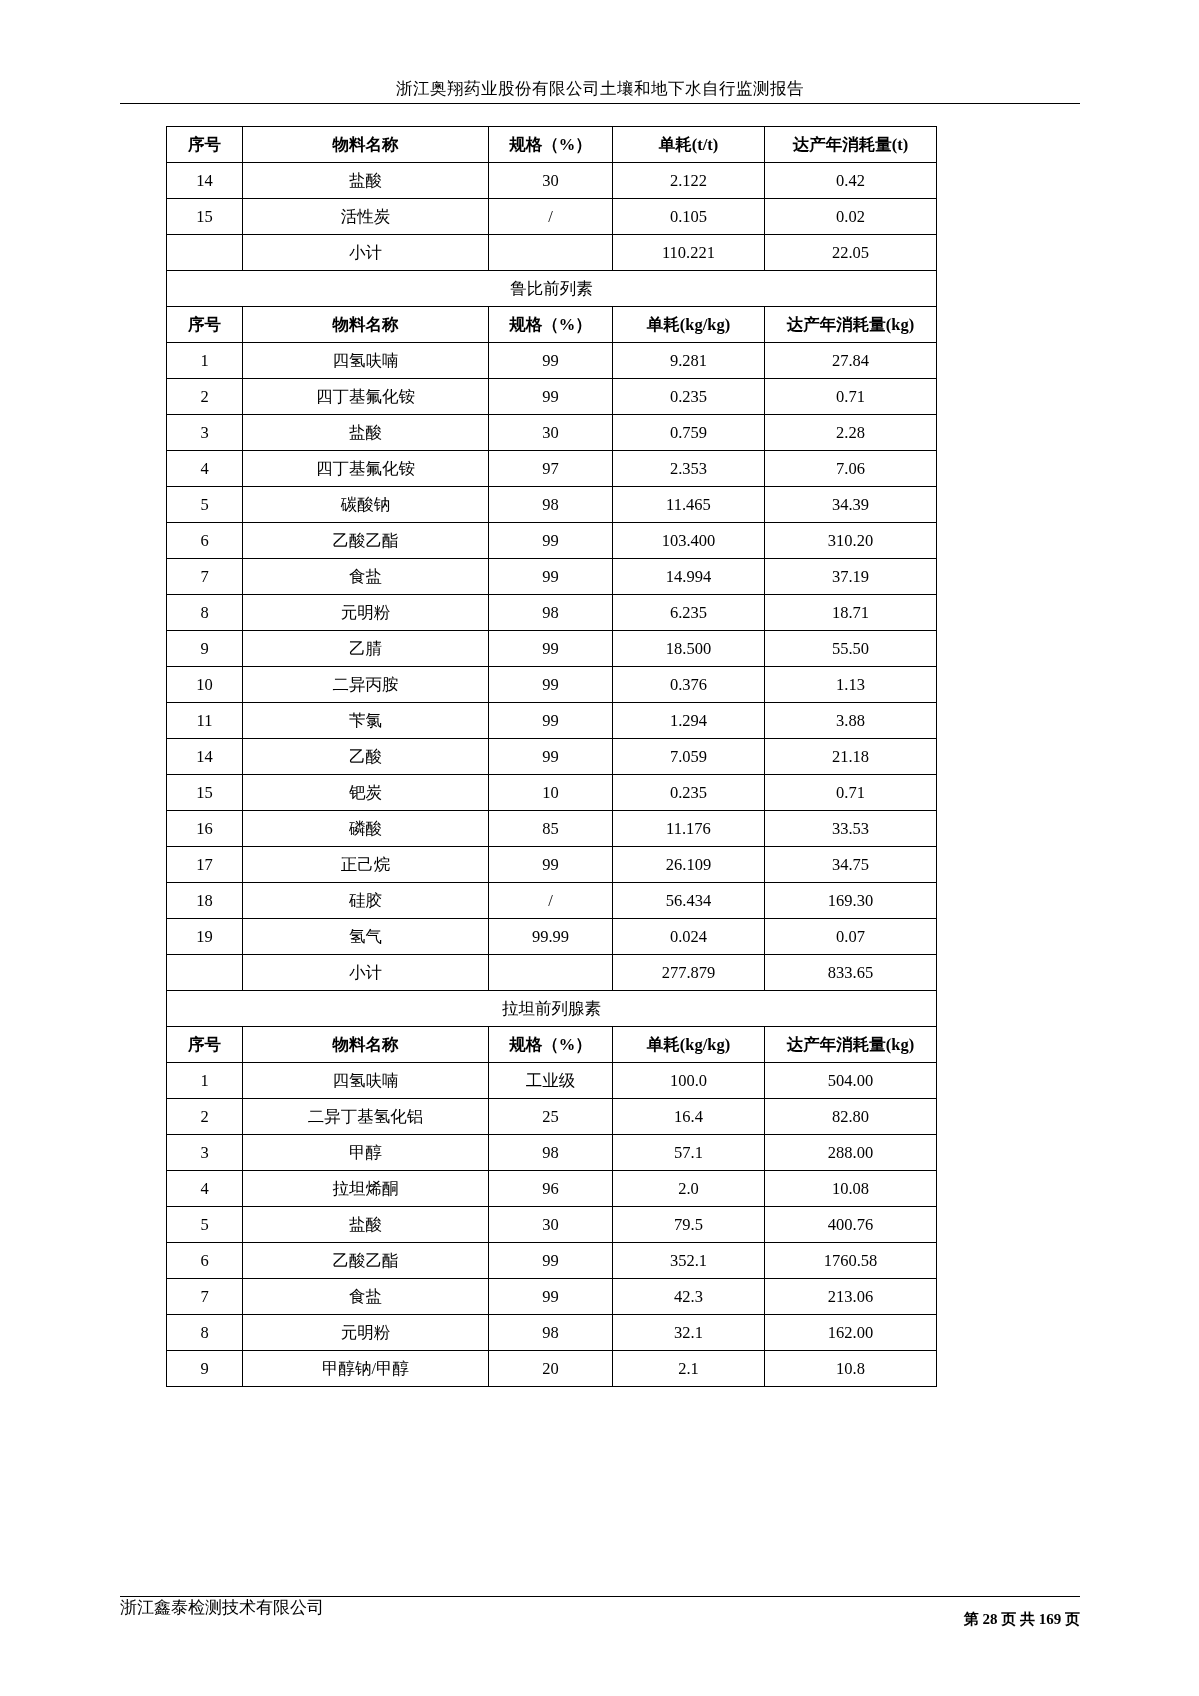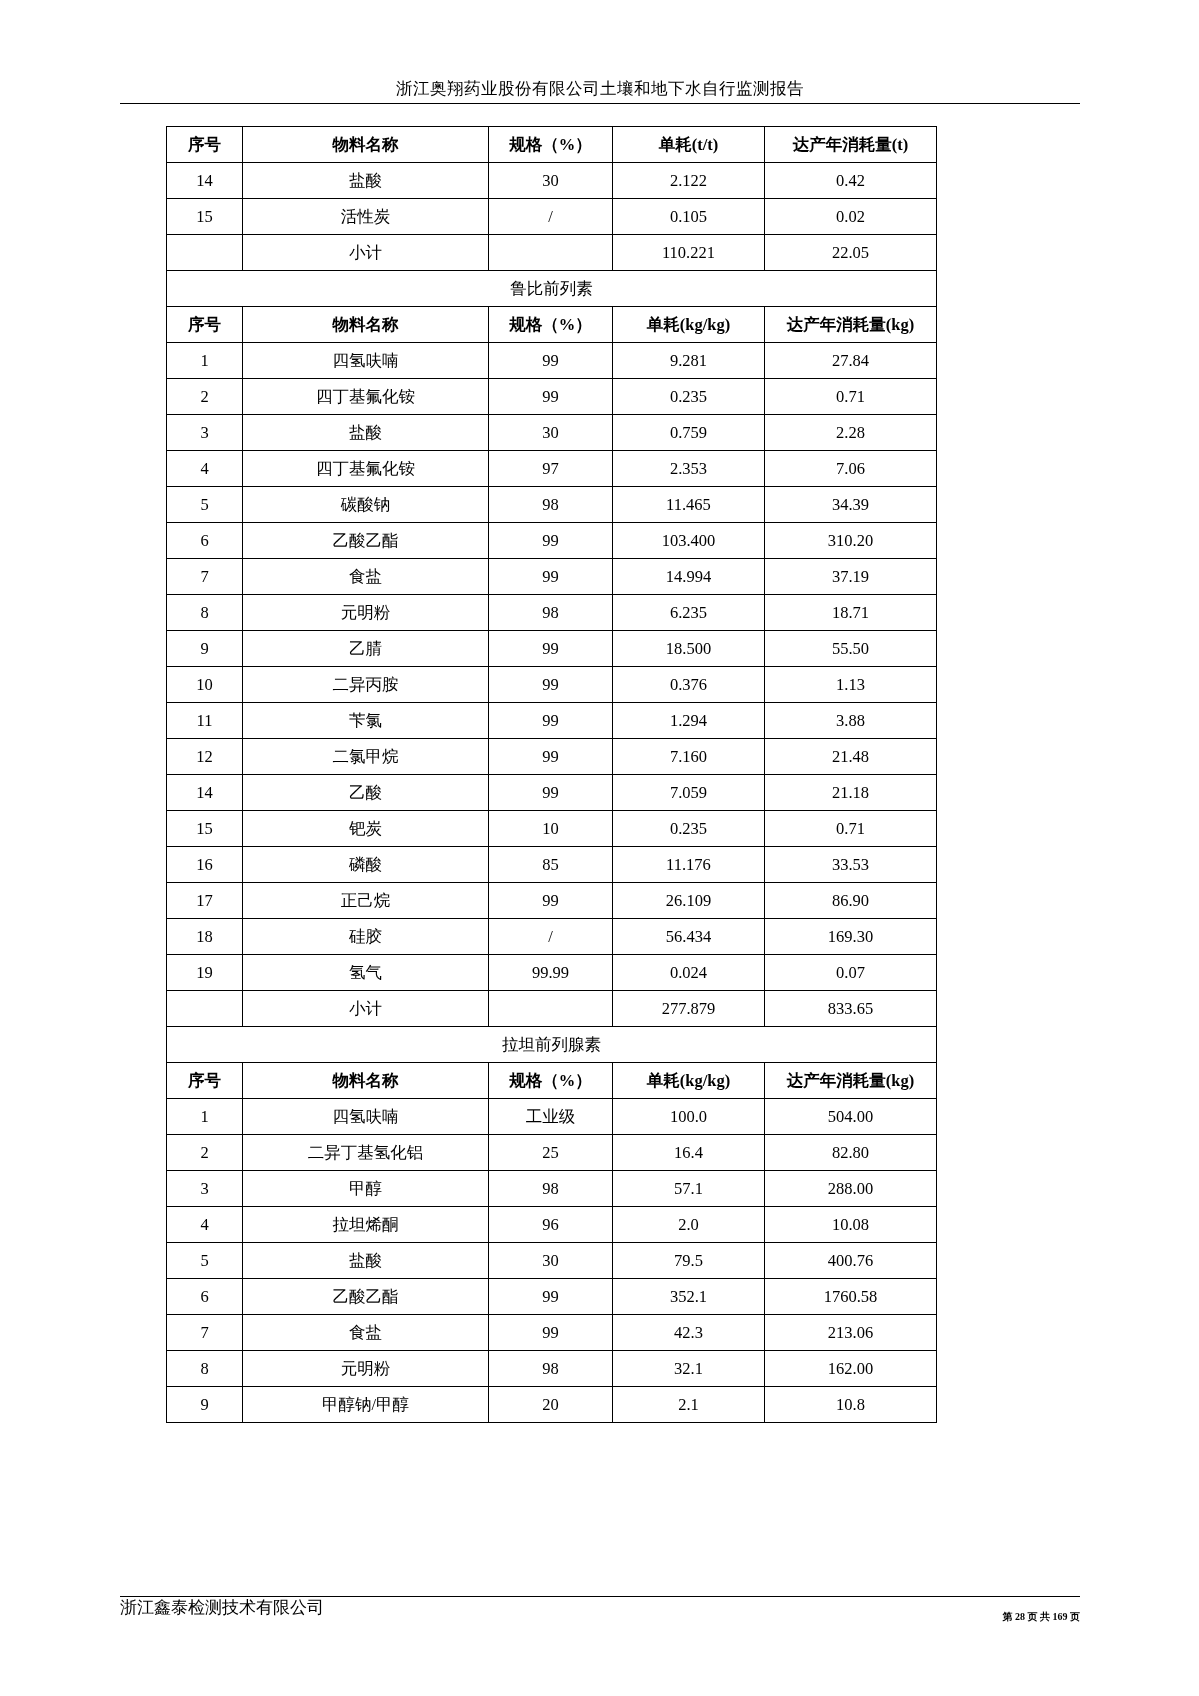--- a/index.html
+++ b/index.html
@@ -95,21 +95,21 @@
   .footer-left {
     position: absolute;
     top: 0;
     left: 0;
     font-size: 17px;
   }
   .footer-right {
     position: absolute;
     top: 14px;
     right: 0;
-    font-size: 10px;
+    font-size: 15px;
     font-weight: bold;
     white-space: nowrap;
   }
   .footer-right .pg {
     font-weight: bold;
   }
 </style>
 </head>
 <body>
 
@@ -239,27 +239,20 @@
             <td>1.13</td>
           </tr>
           <tr>
             <td>11</td>
             <td>苄氯</td>
             <td>99</td>
             <td>1.294</td>
             <td>3.88</td>
           </tr>
           <tr>
-            <td>12</td>
-            <td>二氯甲烷</td>
-            <td>99</td>
-            <td>7.160</td>
-            <td>21.48</td>
-          </tr>
-          <tr>
             <td>14</td>
             <td>乙酸</td>
             <td>99</td>
             <td>7.059</td>
             <td>21.18</td>
           </tr>
           <tr>
             <td>15</td>
             <td>钯炭</td>
             <td>10</td>
@@ -271,21 +264,21 @@
             <td>磷酸</td>
             <td>85</td>
             <td>11.176</td>
             <td>33.53</td>
           </tr>
           <tr>
             <td>17</td>
             <td>正己烷</td>
             <td>99</td>
             <td>26.109</td>
-            <td>86.90</td>
+            <td>34.75</td>
           </tr>
           <tr>
             <td>18</td>
             <td>硅胶</td>
             <td>/</td>
             <td>56.434</td>
             <td>169.30</td>
           </tr>
           <tr>
             <td>19</td>

